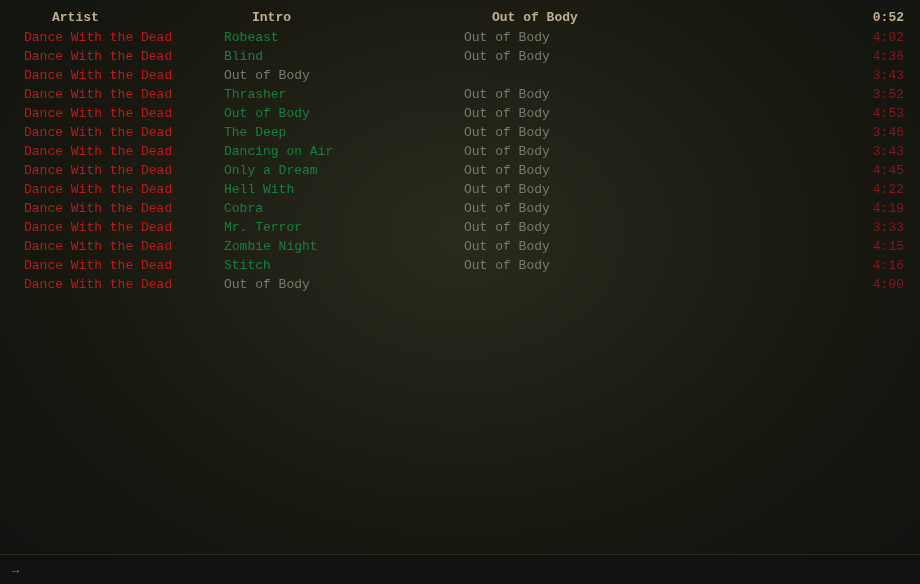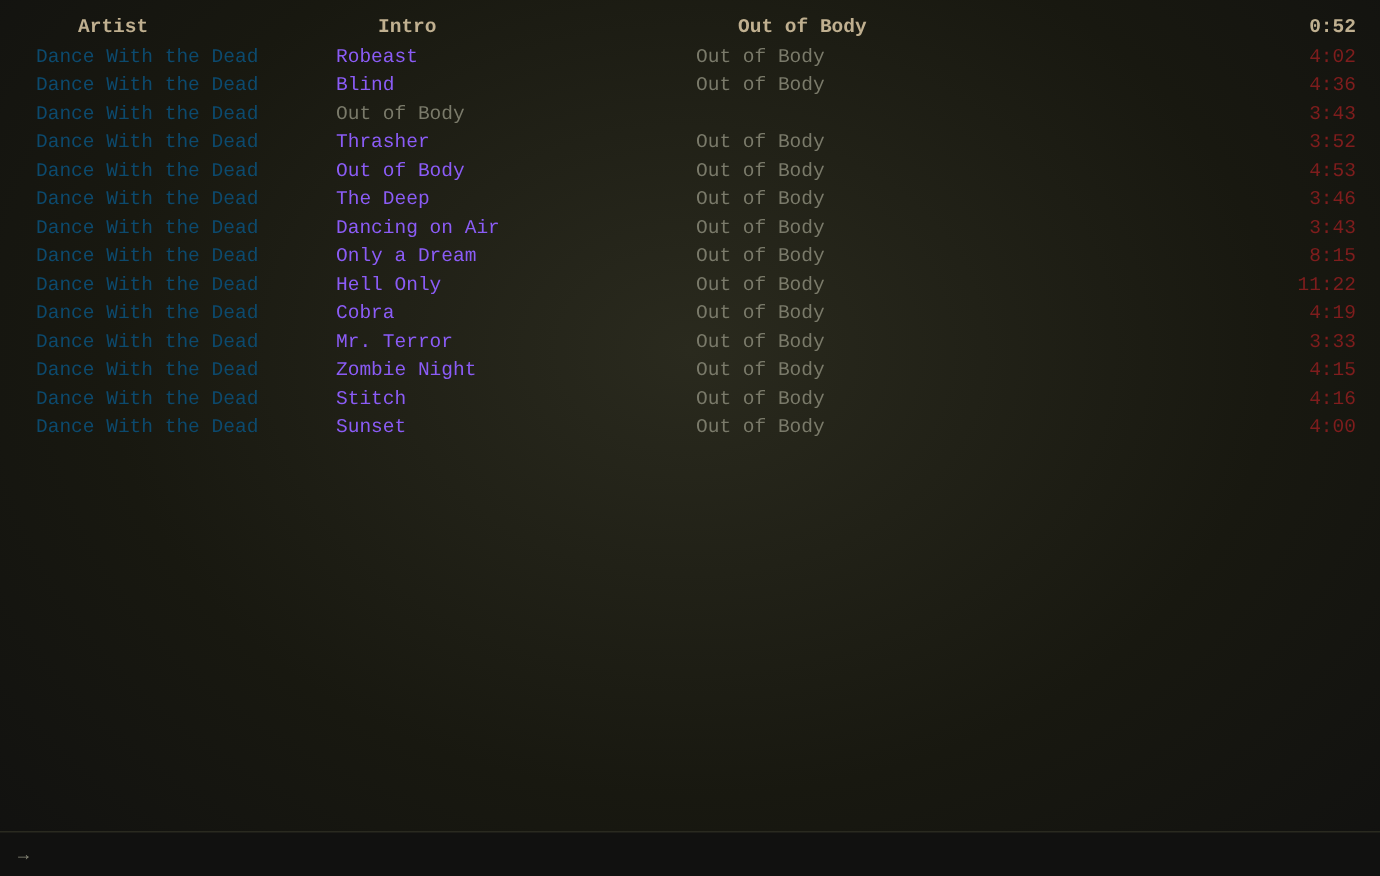--- a/index.html
+++ b/index.html
@@ -35,27 +35,27 @@
     .track-row.header {
       color: #c0b090;
       font-weight: bold;
       padding-left: 52px;
       margin-bottom: 1px;
     }
 
     .col-artist {
       width: 200px;
       flex-shrink: 0;
-      color: #0c4a6e;
+      color: #b91c1c;
     }
 
     .col-title {
       width: 240px;
       flex-shrink: 0;
-      color: #8b5cf6;
+      color: #15803d;
     }
 
     .col-album {
       flex: 1;
       color: #7a7a6a;
     }
 
     .col-duration {
       width: 60px;
       text-align: right;
@@ -137,27 +137,27 @@
     <div class="track-row">
       <div class="col-artist">Dance With the Dead</div>
       <div class="col-title">Dancing on Air</div>
       <div class="col-album">Out of Body</div>
       <div class="col-duration">3:43</div>
     </div>
     <div class="track-row">
       <div class="col-artist">Dance With the Dead</div>
       <div class="col-title">Only a Dream</div>
       <div class="col-album">Out of Body</div>
-      <div class="col-duration">8:15</div>
+      <div class="col-duration">4:45</div>
     </div>
     <div class="track-row">
       <div class="col-artist">Dance With the Dead</div>
-      <div class="col-title">Hell Only</div>
+      <div class="col-title">Hell With</div>
       <div class="col-album">Out of Body</div>
-      <div class="col-duration">11:22</div>
+      <div class="col-duration">4:22</div>
     </div>
     <div class="track-row">
       <div class="col-artist">Dance With the Dead</div>
       <div class="col-title">Cobra</div>
       <div class="col-album">Out of Body</div>
       <div class="col-duration">4:19</div>
     </div>
     <div class="track-row">
       <div class="col-artist">Dance With the Dead</div>
       <div class="col-title">Mr. Terror</div>
@@ -171,21 +171,20 @@
       <div class="col-duration">4:15</div>
     </div>
     <div class="track-row">
       <div class="col-artist">Dance With the Dead</div>
       <div class="col-title">Stitch</div>
       <div class="col-album">Out of Body</div>
       <div class="col-duration">4:16</div>
     </div>
     <div class="track-row">
       <div class="col-artist">Dance With the Dead</div>
-      <div class="col-title">Sunset</div>
       <div class="col-album">Out of Body</div>
       <div class="col-duration">4:00</div>
     </div>
   </div>
 
 <div class="bottom-bar">
   <span class="arrow-icon">→</span>
 </div>
 
 </body></html>

